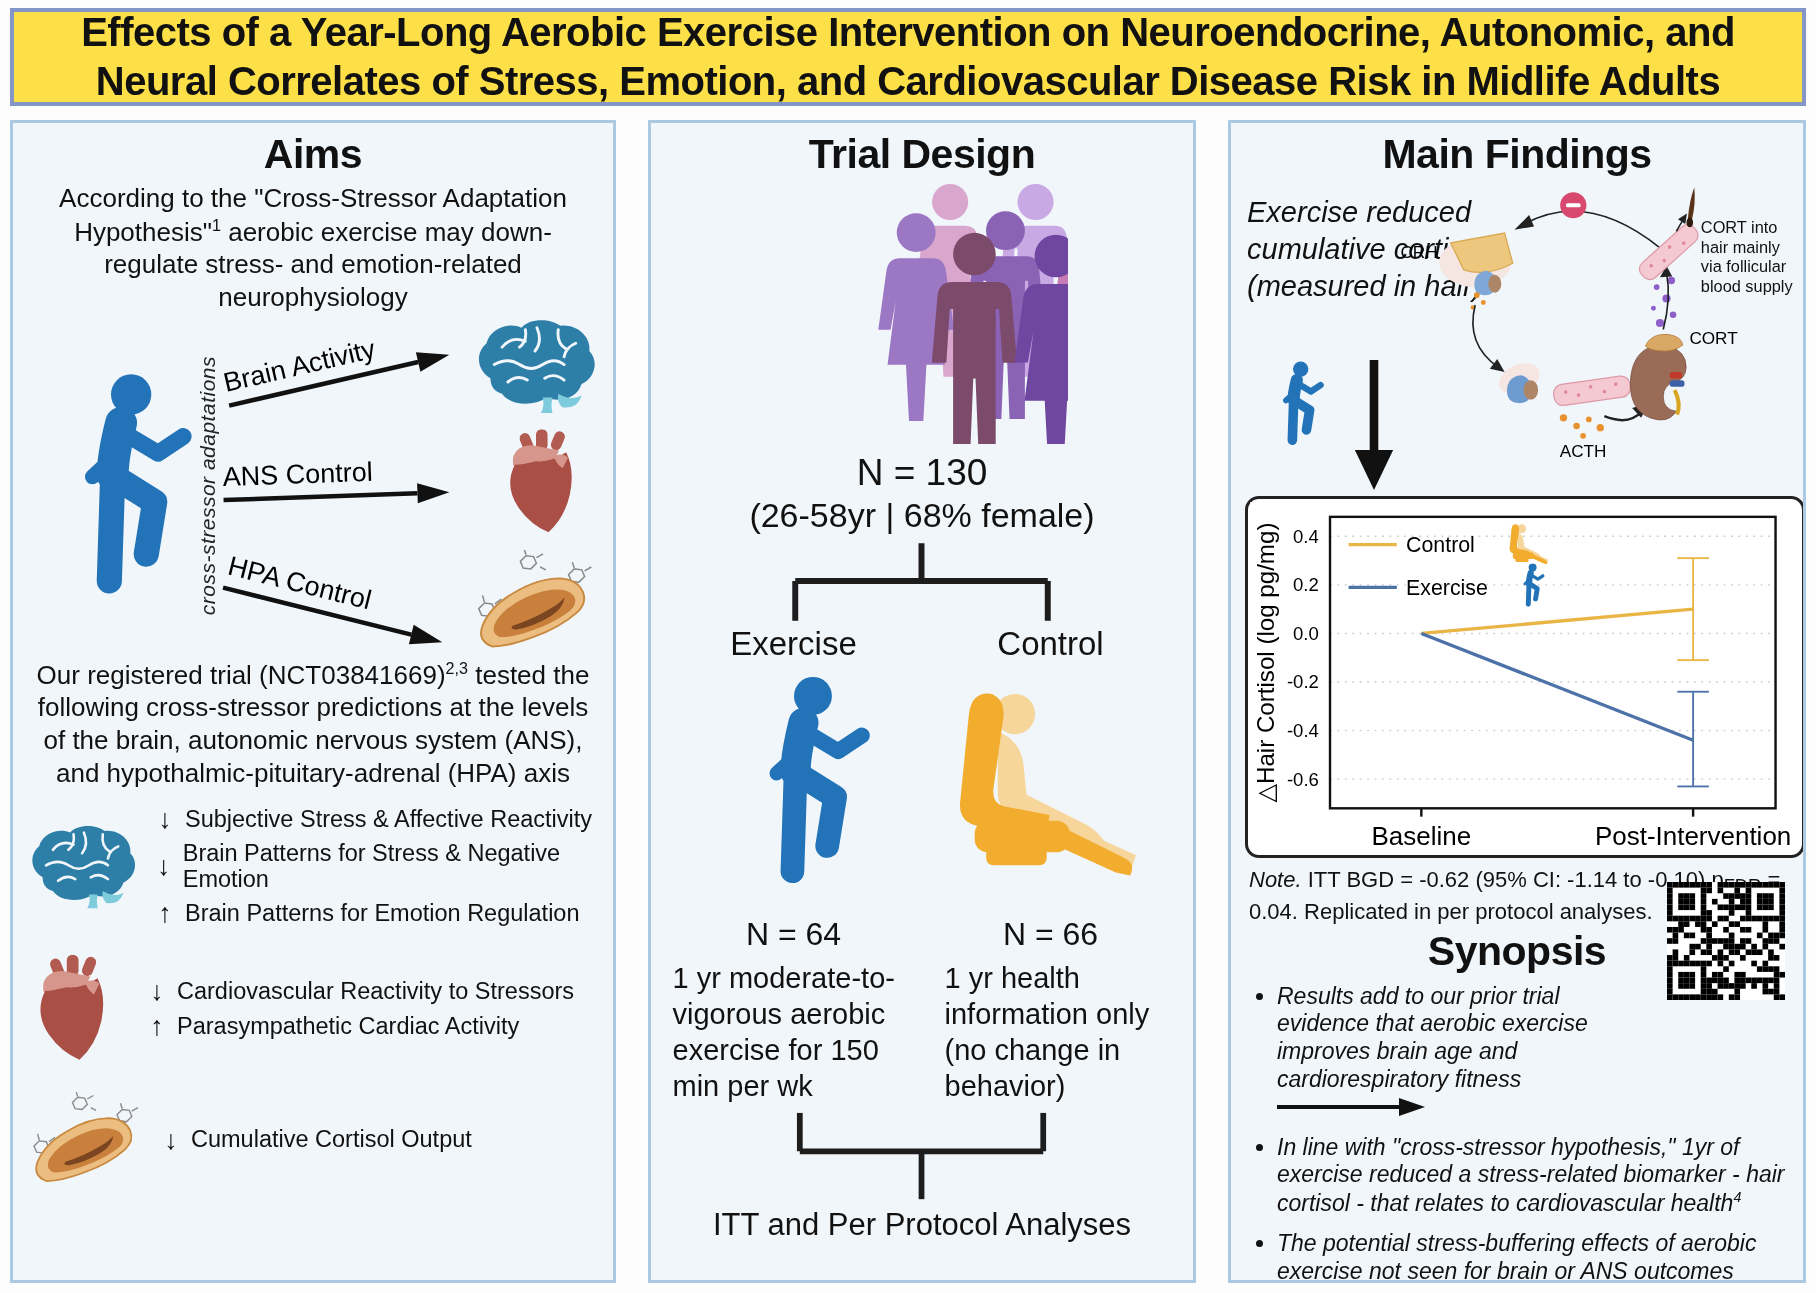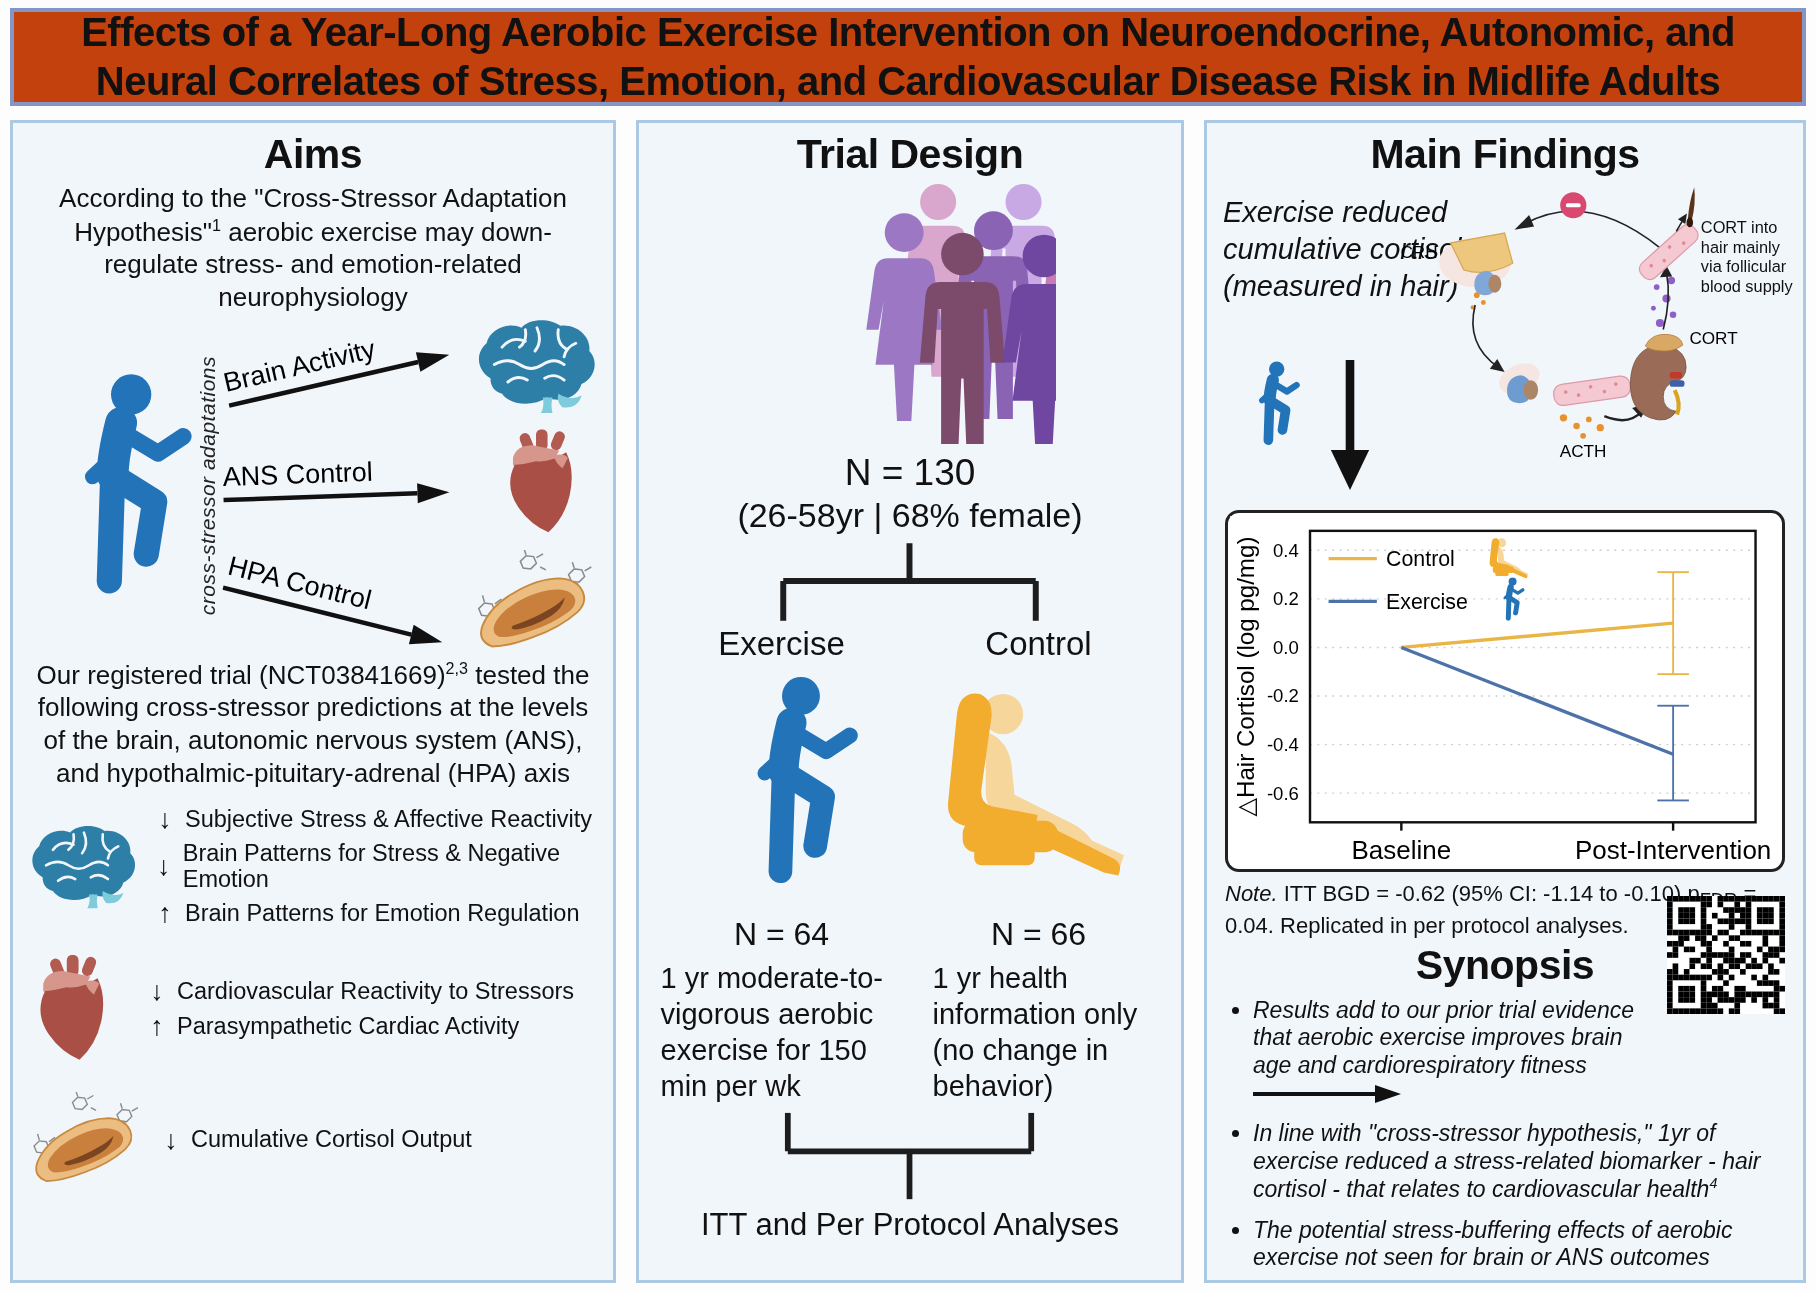--- a/index.html
+++ b/index.html
@@ -1,24 +1,24 @@
 <!DOCTYPE html>
 <html><head>
 <meta charset="utf-8">
 <style>
   html,body{margin:0;padding:0;background:#fff;}
   .page{position:relative;width:1816px;height:1293px;background:#fdfdfe;overflow:hidden;
         font-family:"Liberation Sans","DejaVu Sans",sans-serif;color:#111;}
   
   .title-bar{position:absolute;left:10px;right:10px;top:8px;height:98px;
-    background:#c2410c;border:4px solid #8496C8;display:flex;align-items:center;justify-content:center;
+    background:#fde047;border:4px solid #8496C8;display:flex;align-items:center;justify-content:center;
     box-sizing:border-box;}
   .title-bar h1{margin:0;padding:0 26px;font-size:40px;font-weight:800;line-height:1.22;text-align:center;letter-spacing:-0.5px;}
   
-  .panels{position:absolute;left:10px;right:10px;top:120px;bottom:10px;display:flex;gap:20px;}
+  .panels{position:absolute;left:10px;right:10px;top:120px;bottom:10px;display:flex;gap:32px;}
   .panel{background:#F1F6FB;border:3px solid #ABC9E3;box-sizing:border-box;padding:4px 14px;overflow:hidden;}
   .panel-aims{width:606px;}
   .panel-trial{width:548px;}
   .panel-findings{flex:1;}
   .panel h2{margin:4px 0 2px;font-size:41px;font-weight:800;text-align:center;letter-spacing:-0.5px;}
   
   .aims-intro,.aims-trial{margin:4px 2px;font-size:26px;line-height:1.26;text-align:center;}
   sup{font-size:0.62em;}
   .aims-diagram{display:flex;align-items:center;height:336px;margin-top:2px;}
   .rot-label{writing-mode:vertical-rl;transform:rotate(180deg);font-style:italic;font-size:21px;
@@ -45,21 +45,21 @@
   .gdesc{font-size:29px;line-height:1.24;text-align:left;margin-top:8px;}
   .gdesc-ex{width:242px;}
   .gdesc-co{width:212px;}
   .itt{font-size:31px;font-weight:500;text-align:center;margin-top:4px;}
   
   .findings-top{position:relative;height:312px;}
   .highlight{position:absolute;left:2px;top:14px;width:265px;font-style:italic;font-size:29px;
     line-height:1.28;font-weight:500;}
   .mini-row{position:absolute;left:16px;top:178px;display:flex;gap:26px;align-items:flex-start;}
   .hpa-pos{position:absolute;right:-6px;top:4px;}
-  .chart-box{width:560px;margin:18px auto 0;background:#fff;border:3px solid #222;border-radius:14px;
+  .chart-box{width:560px;margin:4px auto 0;background:#fff;border:3px solid #222;border-radius:14px;
     padding:3px 2px 0;box-sizing:border-box;}
   .note{margin:8px 4px 0;font-size:22px;line-height:1.25;}
   .syn-area{position:relative;}
   .syn-title{margin:2px 0 0 !important;}
   #qr-svg{position:absolute;right:4px;top:-46px;}
   .syn-list{margin:8px 0 0;padding-left:32px;font-style:italic;}
   .syn-list li{font-size:23px;line-height:1.2;margin-bottom:13px;}
   .syn-list li:first-child{padding-right:142px;}
   .footnotes{margin:4px 0 0 16px;font-size:17.5px;line-height:1.3;}
   .qr-arrow{vertical-align:-3px;}

